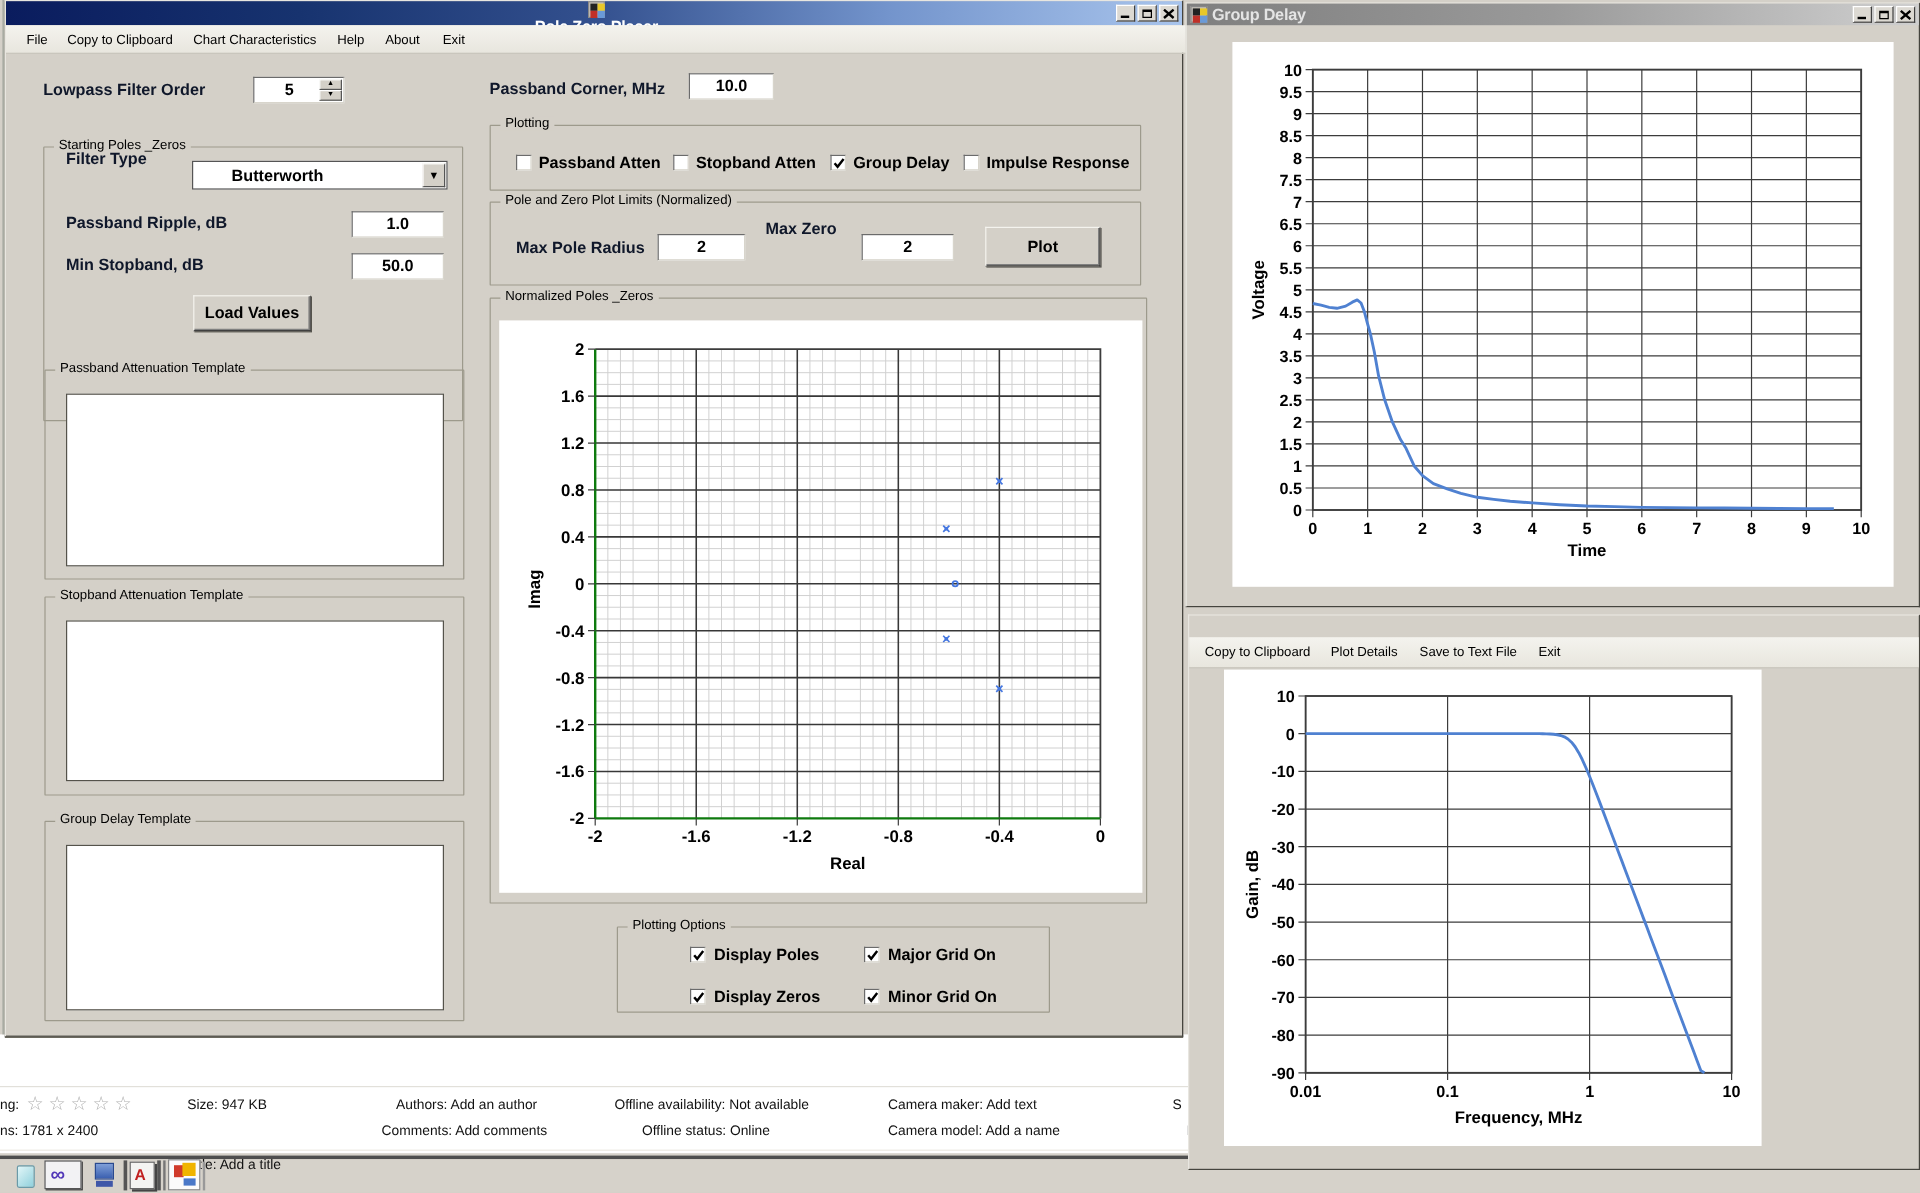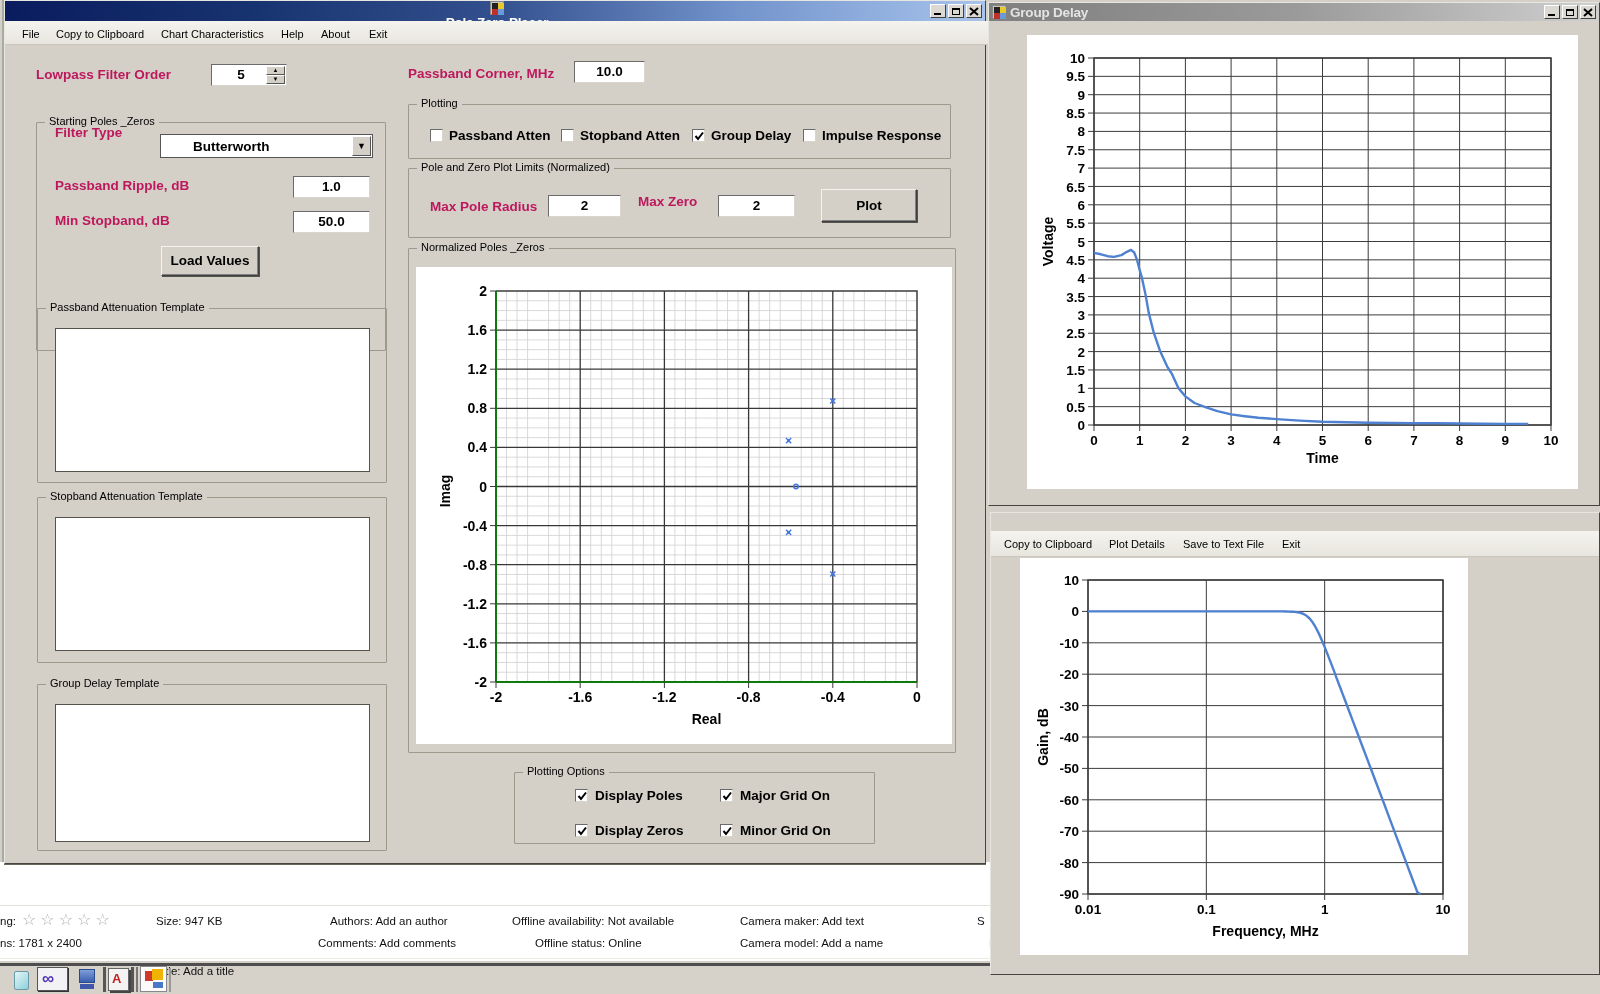--- a/index.html
+++ b/index.html
@@ -17,21 +17,21 @@
 .ficon{width:14px;height:14px;margin-left:3px;position:relative;background:#c8c4bc;border:1px solid #888;flex:0 0 auto;}
 .ficon i{position:absolute;width:6px;height:6px;}
 .glyph-min{position:absolute;left:3px;bottom:2px;width:7px;height:2px;background:#000;}
 .glyph-max{position:absolute;left:3px;top:3px;width:8px;height:7px;border:1px solid #000;border-top:2px solid #000;}
 .glyph-x{position:absolute;left:2px;top:2px;}
 .menubar{position:absolute;background:linear-gradient(#f4f3ee,#e8e6de);font-size:11px;color:#000;}
 .menubar span{position:absolute;top:7px;white-space:nowrap;}
 .group{position:absolute;border:1px solid #9d9a8c;border-radius:1px;}
 .group>b{position:absolute;top:-8px;left:8px;background:#d4d0c8;padding:0 4px;font-weight:normal;
  font-size:11px;color:#000;white-space:nowrap;}
-.lbl{position:absolute;font-weight:bold;font-size:13.5px;color:#be185d;white-space:nowrap;}
+.lbl{position:absolute;font-weight:bold;font-size:13.5px;color:#0f172a;white-space:nowrap;}
 .tbox{position:absolute;background:#fff;border:1px solid;border-color:#6b6b6b #d8d5cc #d8d5cc #6b6b6b;
  font-weight:bold;font-size:13.5px;color:#000;text-align:center;}
 .btn3d{position:absolute;background:#d4d0c8;border:1px solid;border-color:#f4f3ee #404040 #404040 #f4f3ee;
  box-shadow:inset -1px -1px 0 #808080, 1px 1px 0 #55534c;
  font-weight:bold;font-size:13.5px;color:#000;text-align:center;}
 .cb{position:absolute;width:13px;height:13px;background:#fff;border:1px solid;border-color:#6b6b6b #d8d5cc #d8d5cc #6b6b6b;}
 .cb svg{position:absolute;left:1px;top:1px;}
 .cblbl{position:absolute;font-weight:bold;font-size:13.5px;color:#000;white-space:nowrap;}
 .whitebox{position:absolute;background:#fff;border:1px solid #55534b;}
 .dtl{position:absolute;font-size:11.5px;color:#111;white-space:nowrap;}
@@ -145,21 +145,21 @@
   </div>
 <div class="cblbl" style="left:711px;top:128px;">Group Delay</div>
 <div class="cb" style="left:803px;top:129px;"></div>
 <div class="cblbl" style="left:822px;top:128px;">Impulse Response</div>
 
 <div class="group" style="left:408px;top:168px;width:543px;height:70px;">
     <b>Pole and Zero Plot Limits (Normalized)</b>
   </div>
 <div class="lbl" style="left:430px;top:199px;">Max Pole Radius</div>
 <div class="tbox" style="left:548px;top:195px;width:73px;height:22px;line-height:20px;">2</div>
-<div class="lbl" style="left:638px;top:194px;">Max Zero</div>
+<div class="lbl" style="left:638px;top:183px;">Max Zero</div>
 <div class="tbox" style="left:718px;top:195px;width:77px;height:22px;line-height:20px;">2</div>
 <div class="btn3d" style="left:821px;top:189px;width:96px;height:33px;line-height:31px;">Plot</div>
 
 <div class="group" style="left:408px;top:248px;width:548px;height:505px;">
     <b>Normalized Poles _Zeros</b>
   </div>
 
 <div class="group" style="left:37px;top:308px;width:350px;height:175px;">
     <b>Passband Attenuation Template</b>
   </div>

